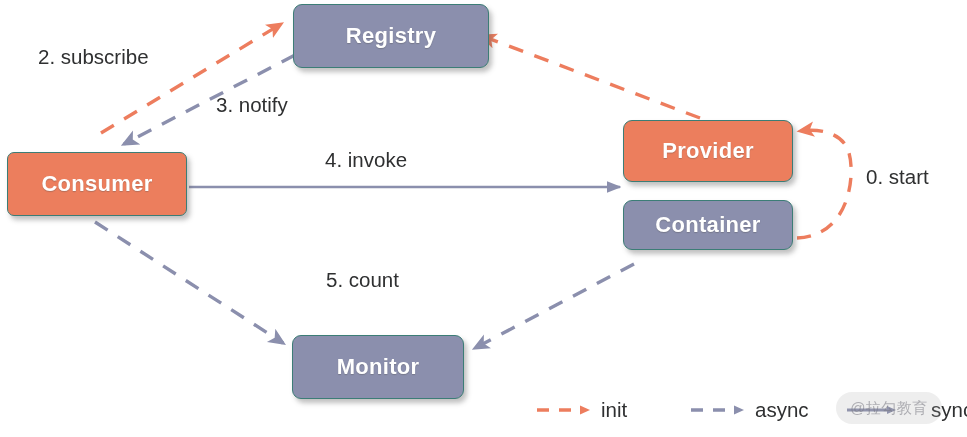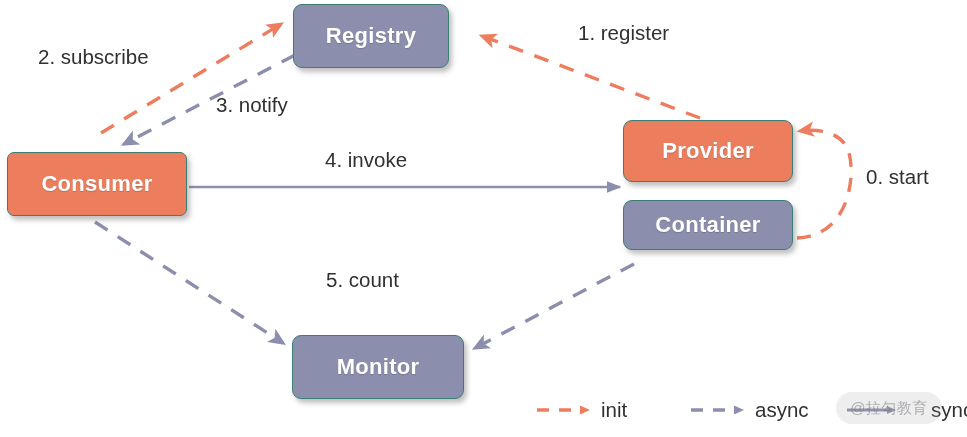--- a/index.html
+++ b/index.html
@@ -110,42 +110,41 @@
 
     <line x1="295" y1="55" x2="124" y2="144" stroke="#8b8fad" stroke-width="3.4" stroke-dasharray="15 12" marker-end="url(#ah-purple)"></line>
 
     <line x1="189" y1="187" x2="620" y2="187" stroke="#8b8fad" stroke-width="2.6" marker-end="url(#ah-purple-s)"></line>
 
     <line x1="95" y1="222" x2="283" y2="343" stroke="#8b8fad" stroke-width="3.4" stroke-dasharray="15 12" marker-end="url(#ah-purple)"></line>
 
     <line x1="634" y1="264" x2="475" y2="348" stroke="#8b8fad" stroke-width="3.4" stroke-dasharray="15 12" marker-end="url(#ah-purple)"></line>
   </svg>
 
-  <div class="node purple" style="left:293px; top:4px; width:156px; height:64px;">
+  <div class="node purple" style="left:293px; top:4px; width:196px; height:64px;">
     <span>Registry</span>
   </div>
 
   <div class="node orange" style="left:7px; top:152px; width:180px; height:64px;border-radius:7px;">
     <span>Consumer</span>
   </div>
 
   <div class="node orange" style="left:623px; top:120px; width:170px; height:62px;align-items:center;">
     <span>Provider</span>
   </div>
 
   <div class="node purple" style="left:623px; top:200px; width:170px; height:50px;">
     <span>Container</span>
   </div>
 
   <div class="node purple" style="left:292px; top:308px; width:172px; height:64px;margin-top:27px;">
     <span>Monitor</span>
   </div>
 
   <div class="edge-label" style="left:866px; top:165px;">0. start</div>
-  <div class="edge-label" style="left:578px; top:21px;">1. register</div>
   <div class="edge-label" style="left:38px; top:45px;">2. subscribe</div>
   <div class="edge-label" style="left:216px; top:93px;">3. notify</div>
   <div class="edge-label" style="left:325px; top:148px;">4. invoke</div>
   <div class="edge-label" style="left:326px; top:268px;">5. count</div>
 
   <div class="legend-item" style="left:536px; top:396px;">
     <span class="legend-swatch">
       <svg width="56" height="16" viewBox="0 0 56 16">
         <line x1="1" y1="8" x2="44" y2="8" stroke="#ed7d5e" stroke-width="3.6" stroke-dasharray="12 10"></line>
         <path d="M 44 3.6 L 54 8 L 44 12.4 Z" fill="#ed7d5e"></path>

